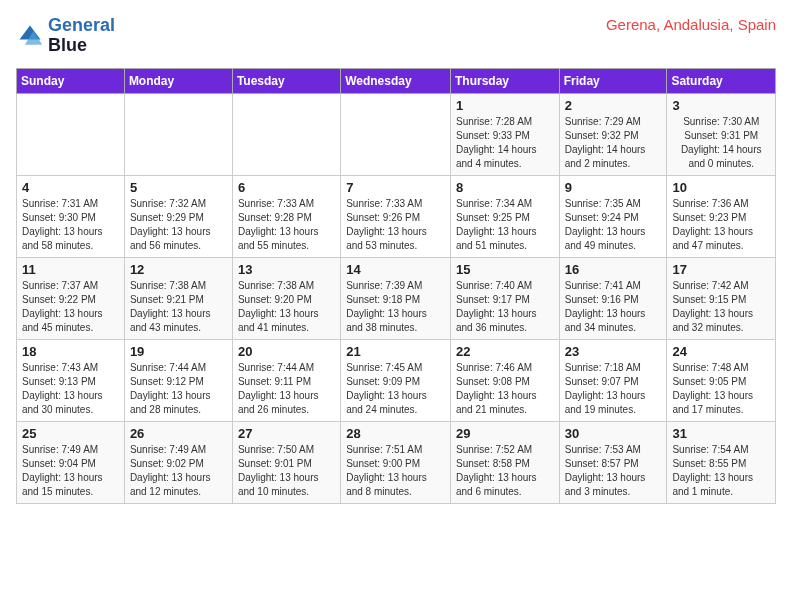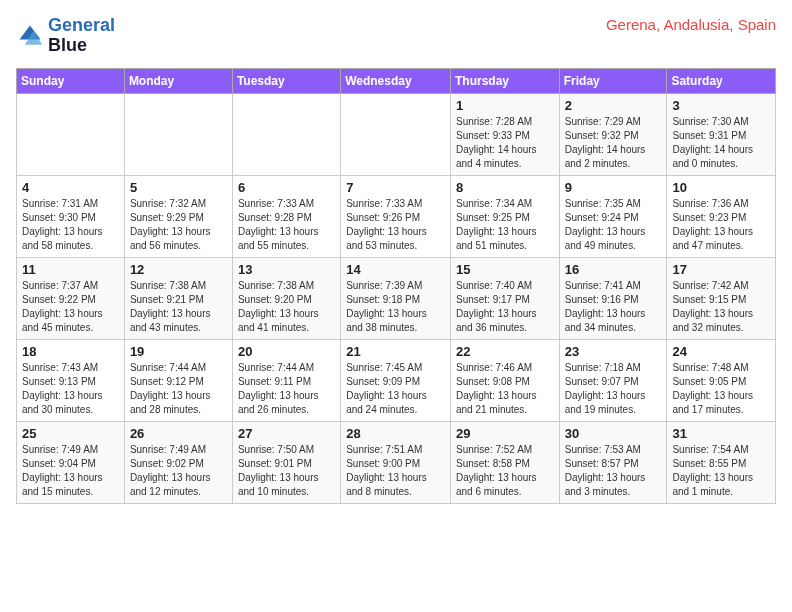--- a/index.html
+++ b/index.html
@@ -45,21 +45,21 @@
     .subtitle {
       font-size: 15px;
       color: #ef4444;
     }
     table {
       width: 100%;
       border-collapse: collapse;
       font-size: 11px;
     }
     thead tr th {
-      background-color: #8b5cf6;
+      background-color: #6d28d9;
       color: #fff;
       padding: 5px 4px;
       text-align: left;
       font-size: 12px;
       font-weight: bold;
       border: 1px solid #aaa;
     }
     tbody tr td {
       border: 1px solid #ccc;
       vertical-align: top;
@@ -131,21 +131,21 @@
         </td>
         <td>
           <div class="day-num">2</div>
           <div class="day-info" style="white-space: pre-line;">Sunrise: 7:29 AM
 Sunset: 9:32 PM
 Daylight: 14 hours
 and 2 minutes.</div>
         </td>
         <td>
           <div class="day-num">3</div>
-          <div class="day-info" style="white-space: pre-line;">Sunrise: 7:30 AM
+          <div class="day-info" style="white-space: pre-line; text-align: center;">Sunrise: 7:30 AM
 Sunset: 9:31 PM
 Daylight: 14 hours
 and 0 minutes.</div>
         </td>
       </tr>
       <tr>
         <td>
           <div class="day-num">4</div>
           <div class="day-info" style="white-space: pre-line;">Sunrise: 7:31 AM
 Sunset: 9:30 PM

